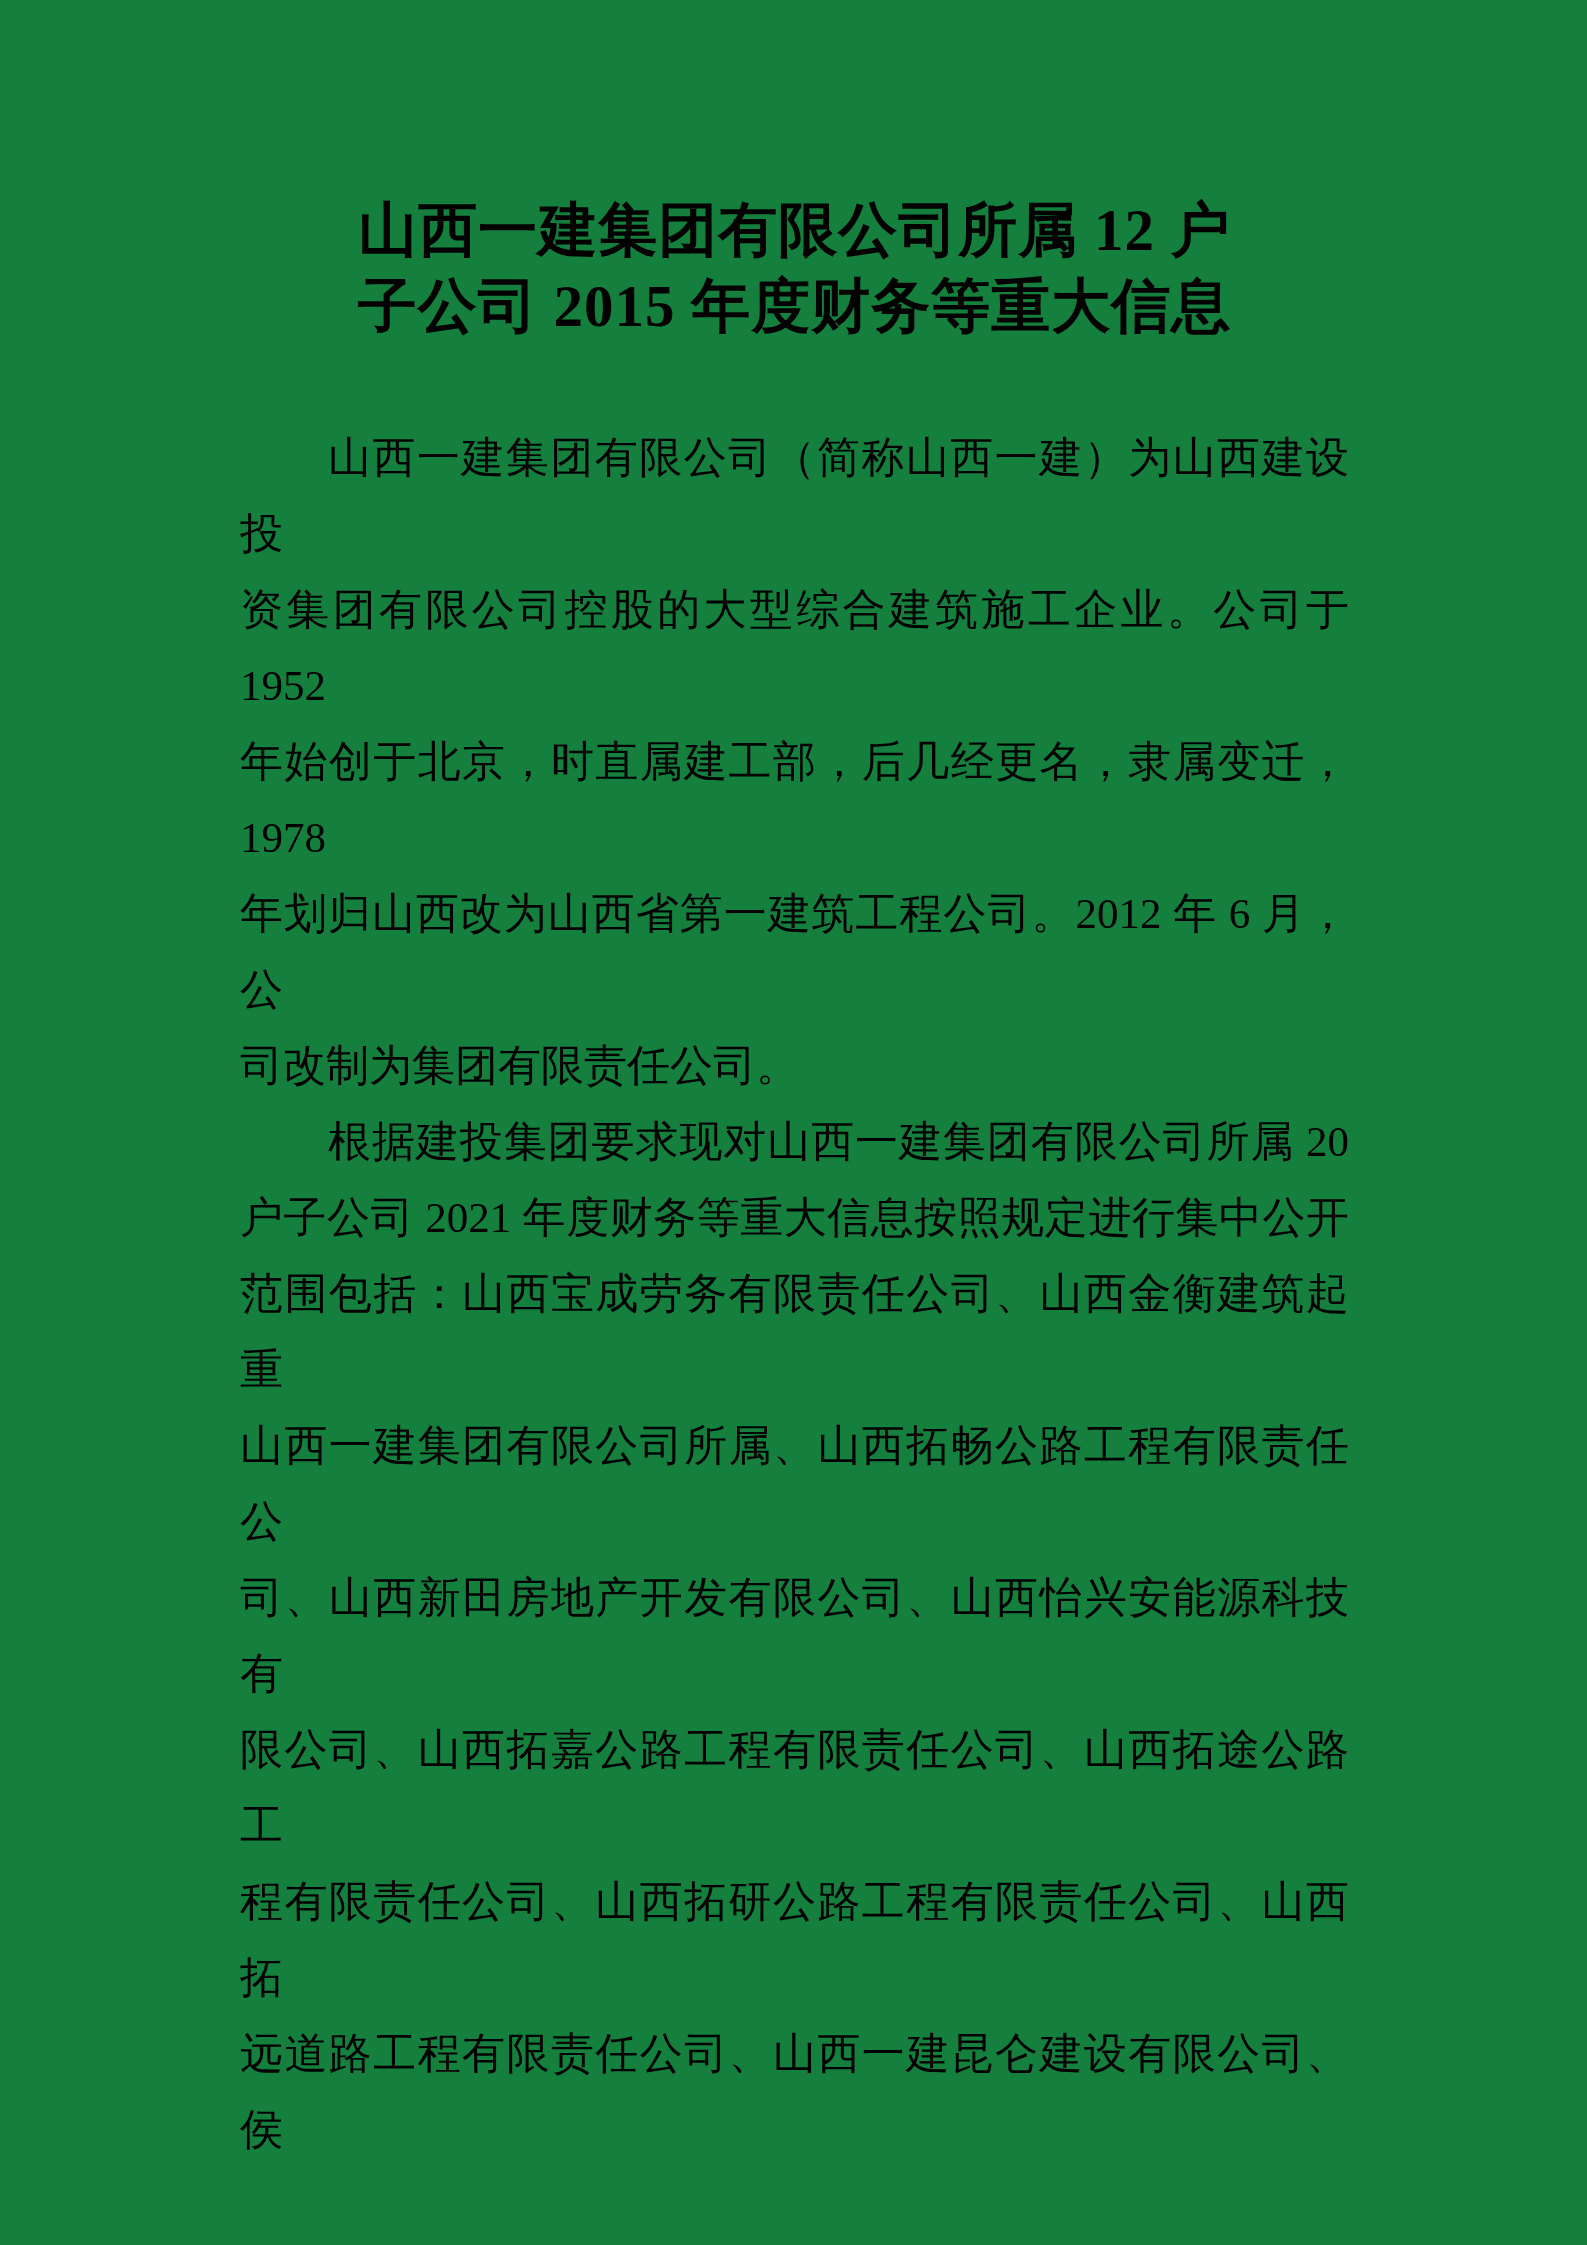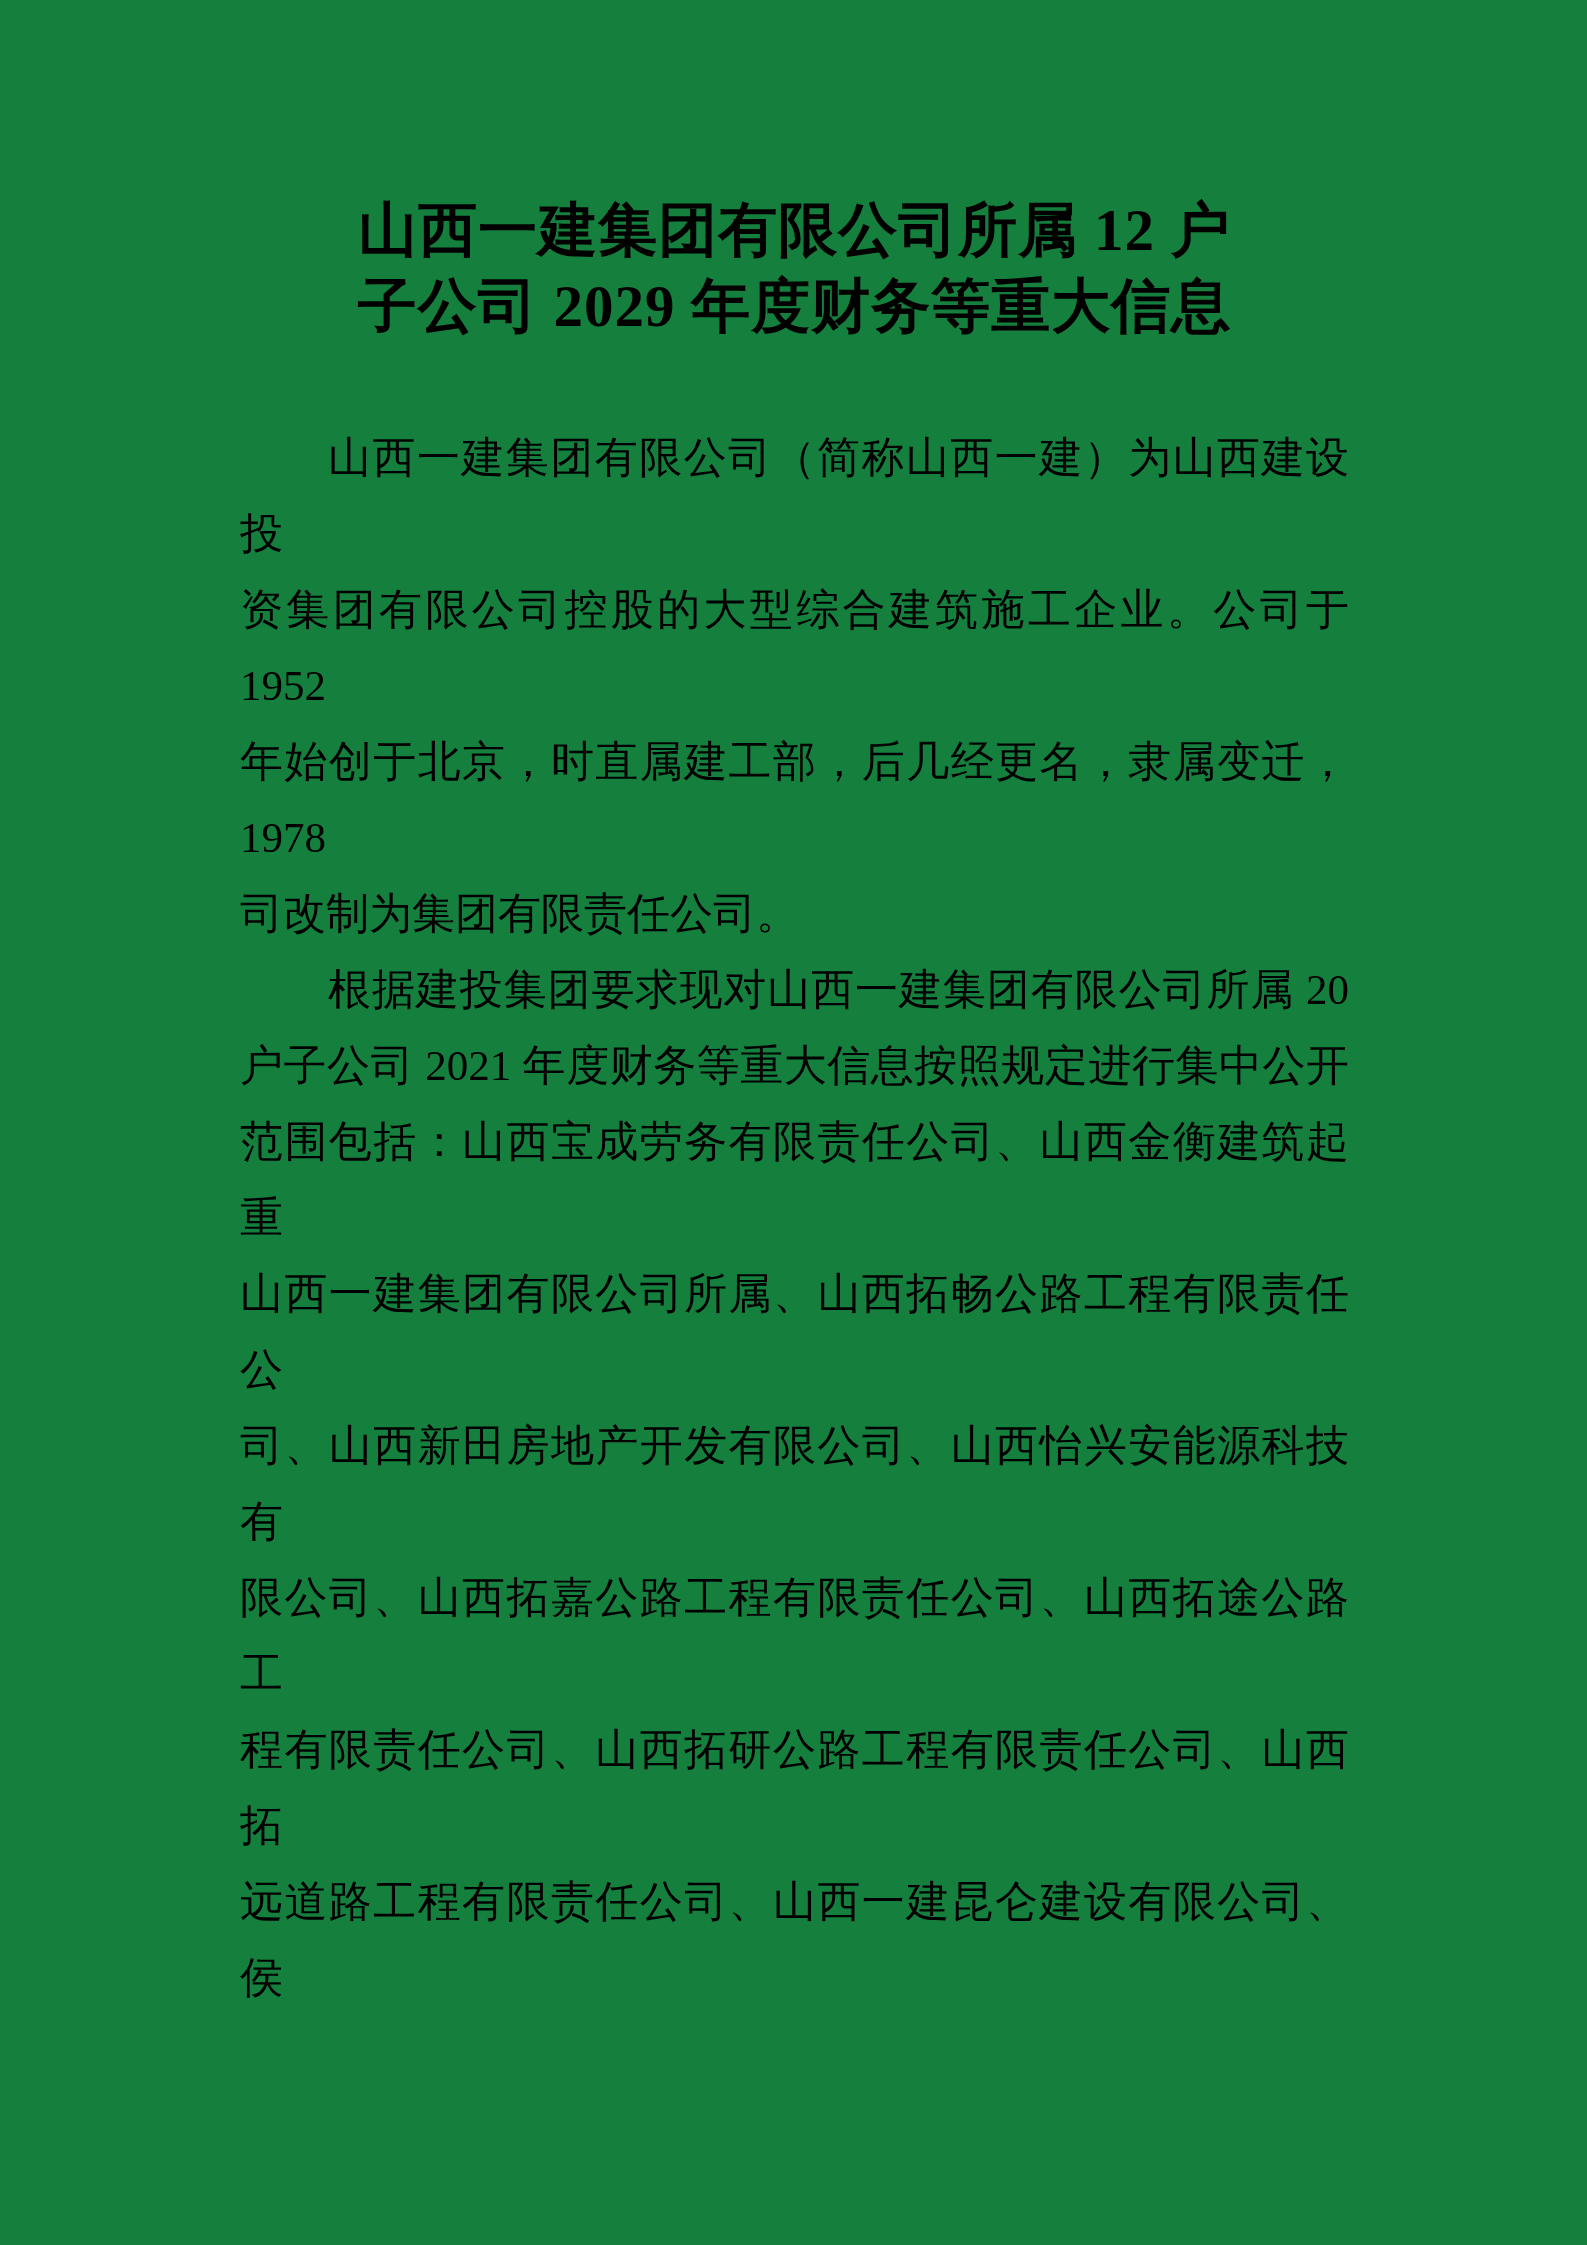--- a/index.html
+++ b/index.html
@@ -48,29 +48,30 @@
     text-indent: 88px;
   }
 </style>
 </head>
 <body>
 
 <div class="page">
 
   <h1 class="title">
     <div class="title-line">山西一建集团有限公司所属 12 户</div>
-    <div class="title-line">子公司 2029 年度财务等重大信息</div>
+    <div class="title-line">子公司 2015 年度财务等重大信息</div>
   </h1>
 
   <div class="body-text">
 
     <div class="para">
       <div class="line first just">山西一建集团有限公司（简称山西一建）为山西建设投</div>
       <div class="line just">资集团有限公司控股的大型综合建筑施工企业。公司于 1952</div>
       <div class="line just">年始创于北京，时直属建工部，后几经更名，隶属变迁，1978</div>
+      <div class="line just">年划归山西改为山西省第一建筑工程公司。2012 年 6 月，公</div>
       <div class="line">司改制为集团有限责任公司。</div>
     </div>
 
     <div class="para">
       <div class="line first just">根据建投集团要求现对山西一建集团有限公司所属 20</div>
       <div class="line just">户子公司 2021 年度财务等重大信息按照规定进行集中公开</div>
       <div class="line just">范围包括：山西宝成劳务有限责任公司、山西金衡建筑起重</div>
       <div class="line just">山西一建集团有限公司所属、山西拓畅公路工程有限责任公</div>
       <div class="line just">司、山西新田房地产开发有限公司、山西怡兴安能源科技有</div>
       <div class="line just">限公司、山西拓嘉公路工程有限责任公司、山西拓途公路工</div>

